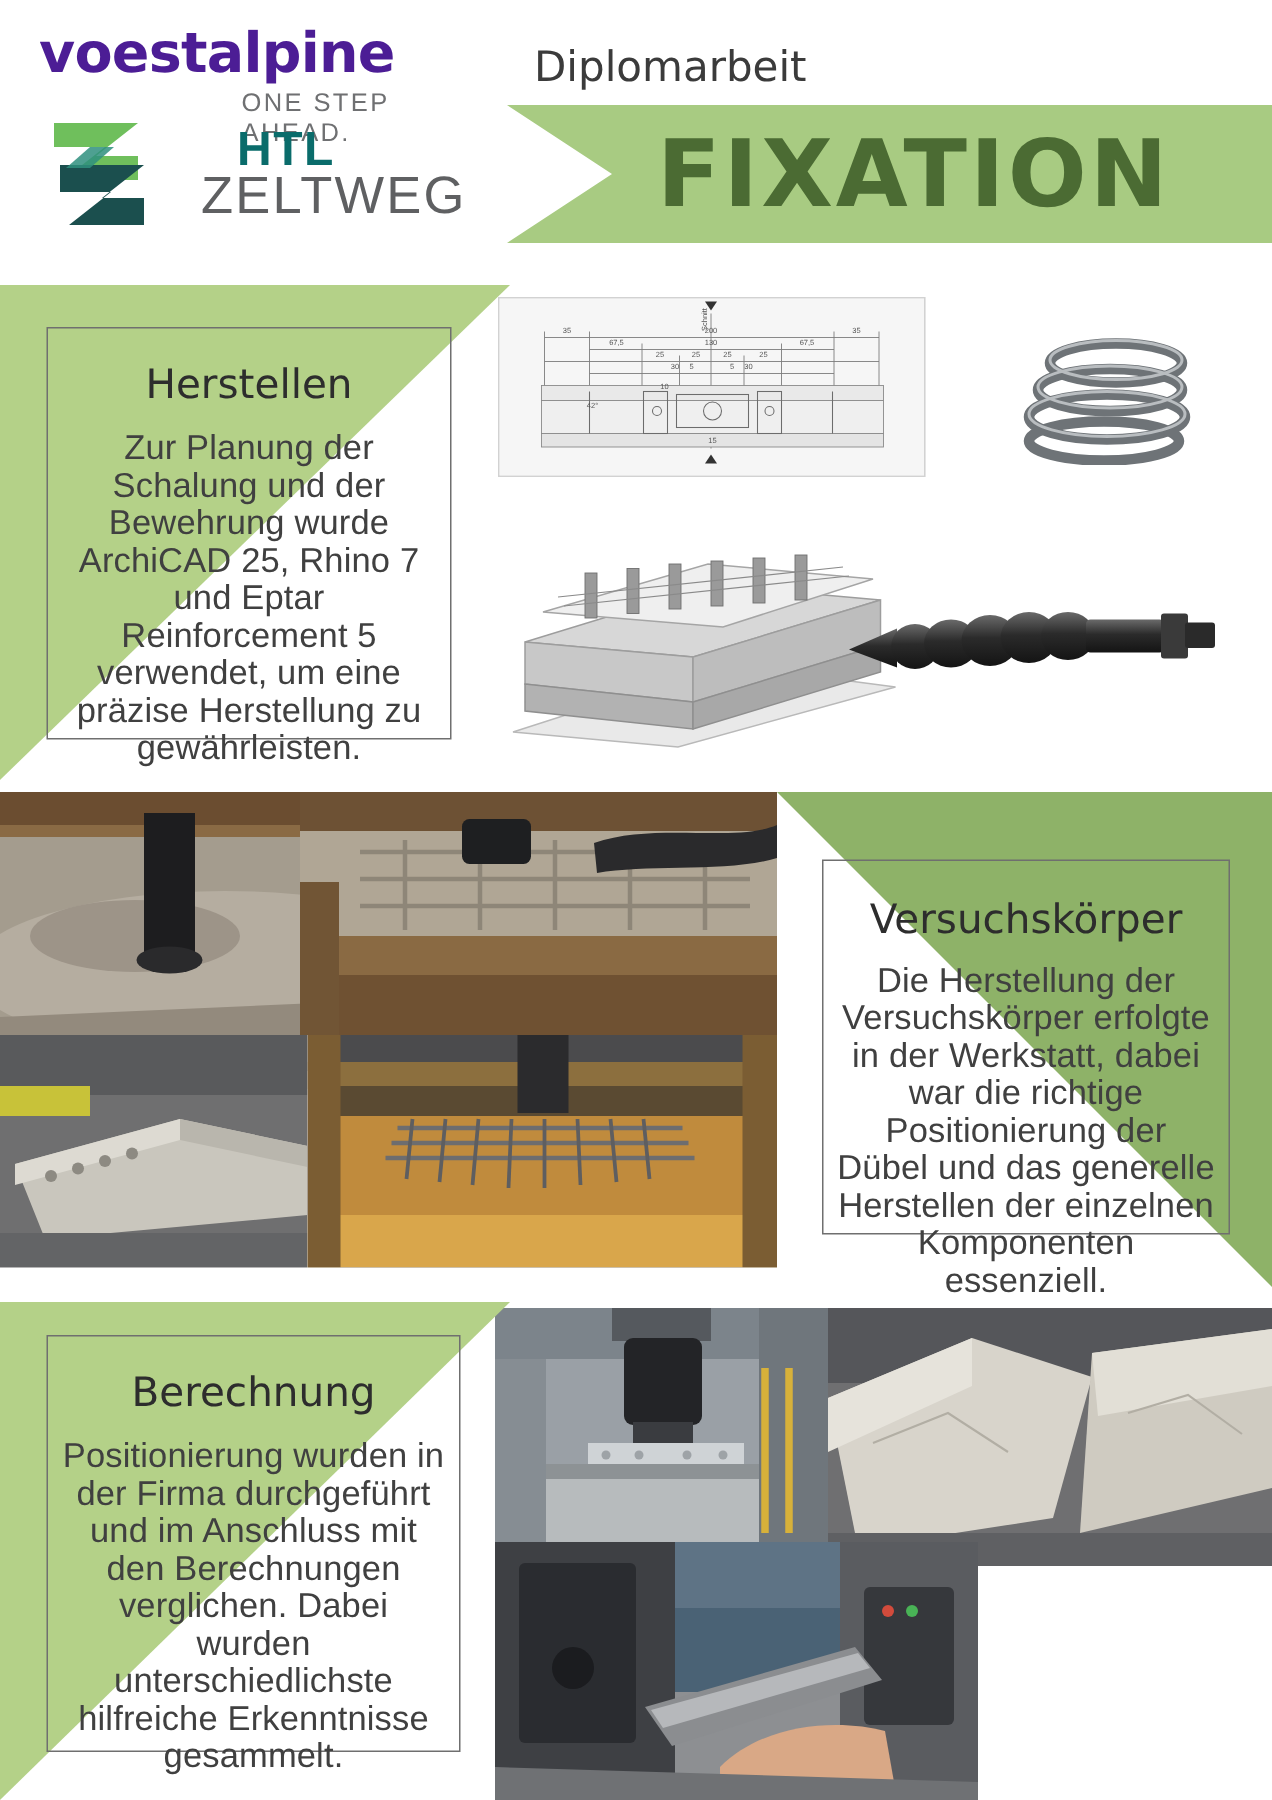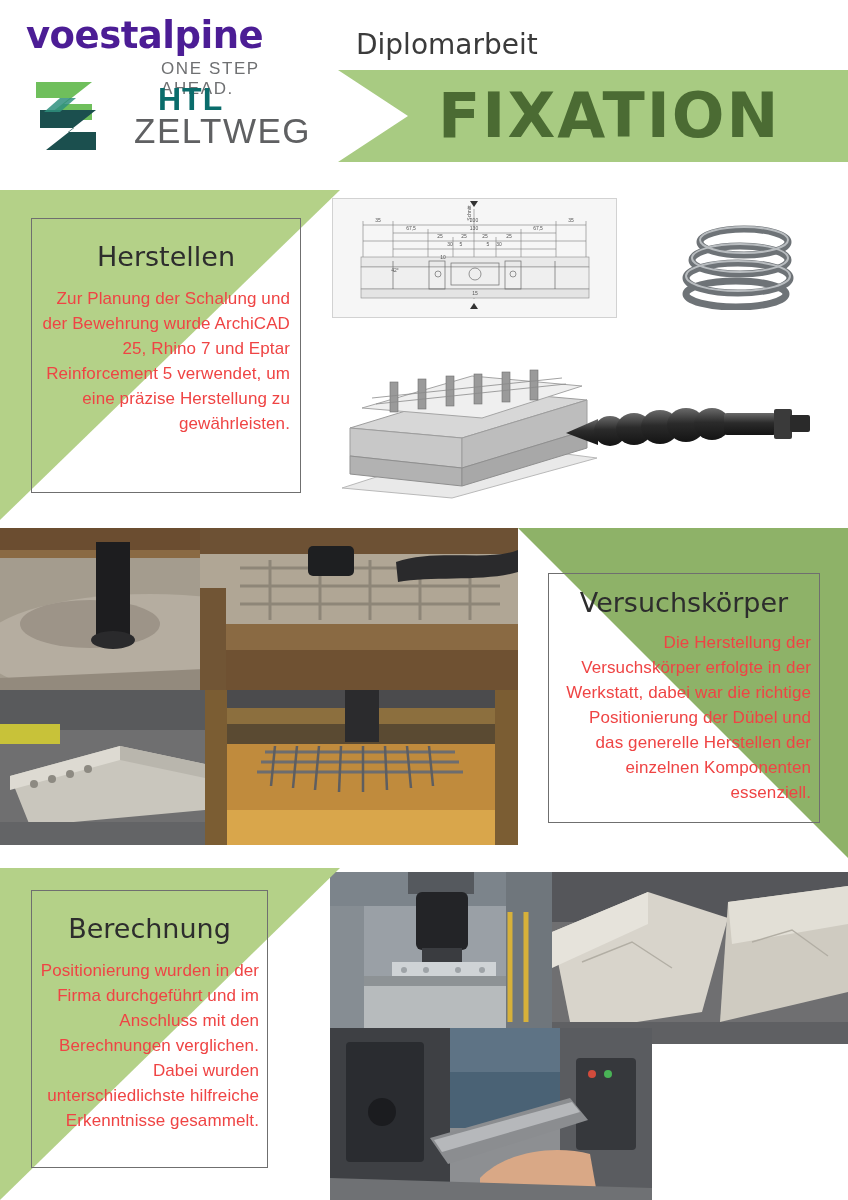--- a/index.html
+++ b/index.html
@@ -68,21 +68,21 @@
   }
   .box-engineering {
     position: absolute; left: 31px; top: 40px; width: 270px; height: 275px;
     border: 1.5px solid #6f6f6f; background: transparent;
   }
   .h-title {
     font-family: "DejaVu Sans", sans-serif;
     font-size: 27px; color: #2d2d2d; text-align: center;
   }
   .body-text {
-    font-size: 17px; color: #ef4444; text-align: right;
+    font-size: 23px; color: #404040; text-align: center;
     line-height: 25px; letter-spacing: 0.1px;
   }
 
   
   .drawing {
     position: absolute; left: 332px; top: 20px; width: 285px; height: 120px;
     background: #f4f4f4; border: 1px solid #d2d2d2;
   }
 
   .iso-form {
@@ -106,21 +106,21 @@
   .photo { position: absolute; overflow: hidden; background: #9c9c9c; }
 
   
   .sec3 { position: absolute; left: 0; top: 858px; width: 848px; height: 342px; }
   .sec3-tri {
     position: absolute; left: 0; top: 10px; width: 340px; height: 332px;
     background: #b4d188;
     clip-path: polygon(0 0, 340px 0, 0 332px);
   }
   .box-berechnung {
-    position: absolute; left: 31px; top: 32px; width: 237px; height: 278px;
+    position: absolute; left: 31px; top: 32px; width: 276px; height: 278px;
     border: 1.5px solid #6f6f6f;
   }
 </style>
 </head>
 <body>
 
 <div id="poster">
 
   <div class="header">
 
@@ -358,21 +358,21 @@
         </g>
         <rect x="140" y="0" width="34" height="52" fill="#2b2b2d"></rect>
         <rect x="0" y="0" width="22" height="155" fill="#7b5d33"></rect>
         <rect x="290" y="0" width="23" height="155" fill="#7b5d33"></rect>
       </svg>
     </div>
 
     <div class="sec2-tri"></div>
 
     <div class="box-versuch">
-      <div class="h-title" style="margin-top:13px;">Versuchskörper</div>
+      <div class="h-title" style="margin-top:24px;">Versuchskörper</div>
       <div class="body-text" style="margin:12px 8px 0 8px;">Die Herstellung der Versuchskörper erfolgte in der Werkstatt, dabei war die richtige Positionierung der Dübel und das generelle Herstellen der einzelnen Komponenten essenziell.</div>
     </div>
   </div>
 
   <div class="sec3">
 
     <div class="photo" style="left:330px; top:14px; width:222px; height:172px;">
       <svg width="222" height="172" viewBox="0 0 222 172">
         <rect width="222" height="172" fill="#9aa0a6"></rect>
         <rect x="0" y="0" width="222" height="34" fill="#7c848b"></rect>

